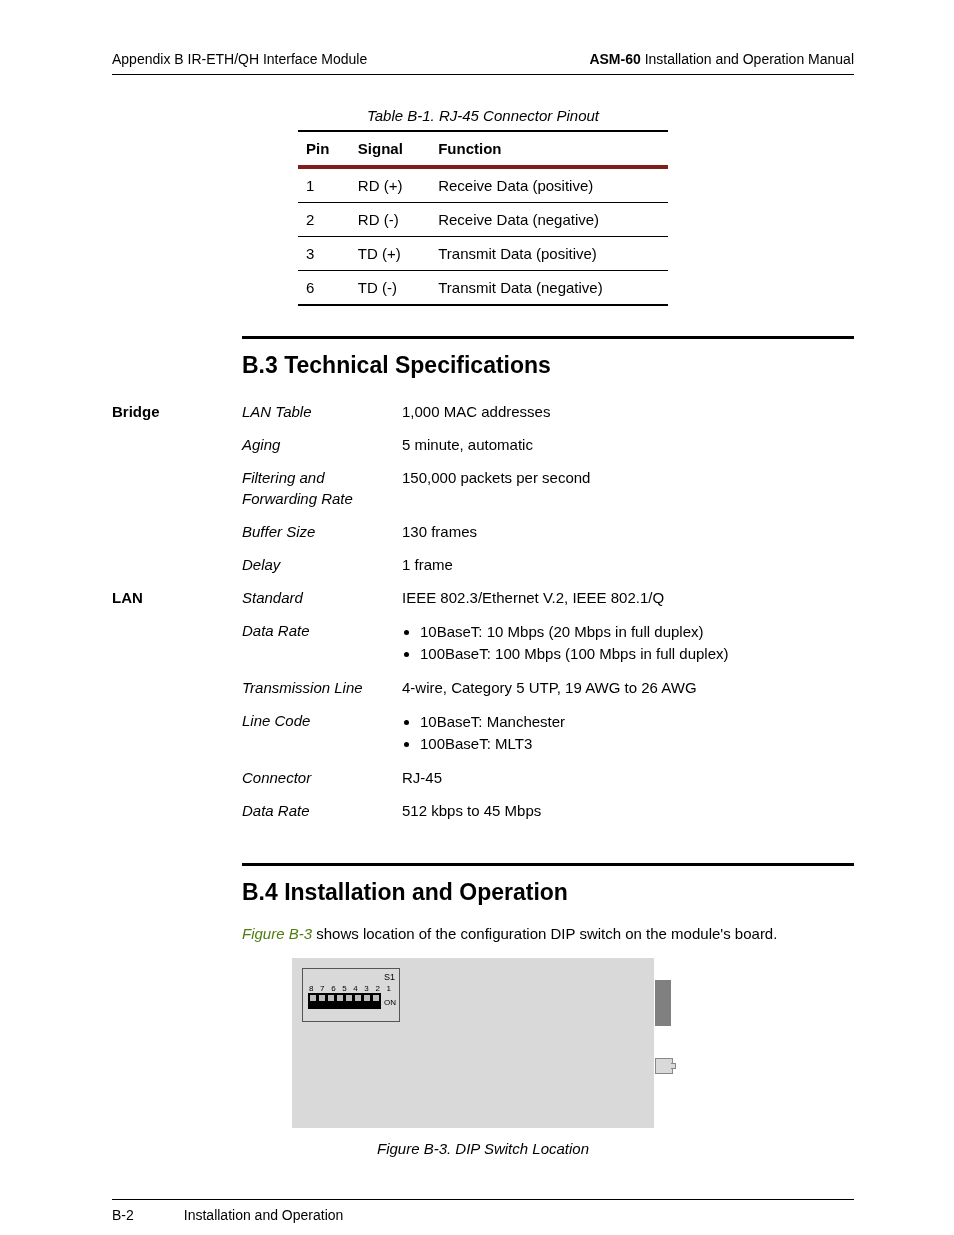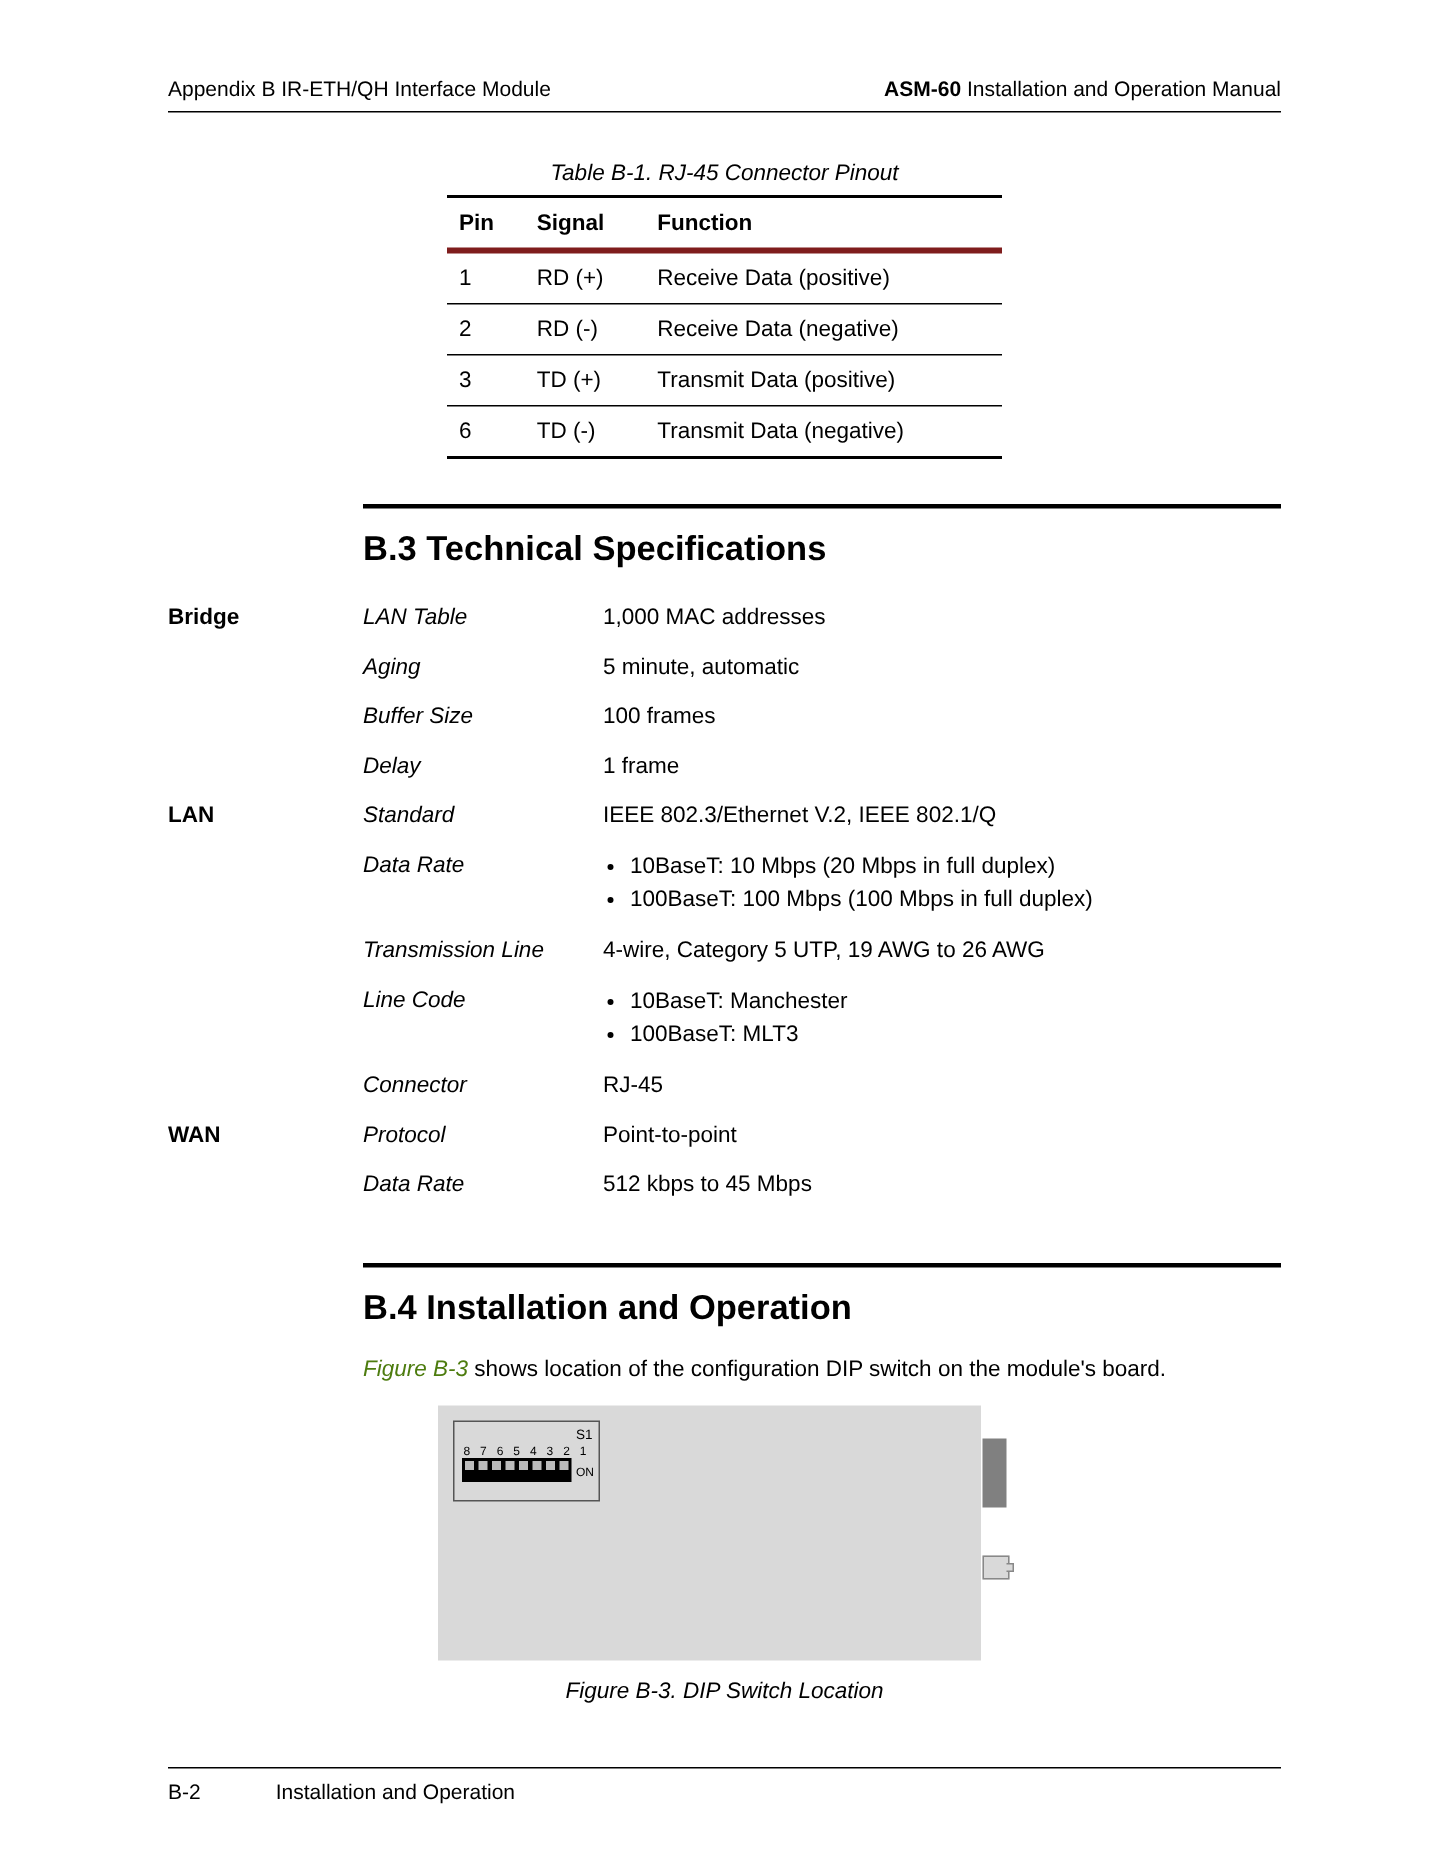--- a/index.html
+++ b/index.html
@@ -183,22 +183,27 @@
     <td class="param">LAN Table</td>
     <td class="val">1,000 MAC addresses</td>
   </tr>
   <tr>
     <td class="cat"></td>
     <td class="param">Aging</td>
     <td class="val">5 minute, automatic</td>
   </tr>
   <tr>
     <td class="cat"></td>
+    <td class="param">Filtering and Forwarding Rate</td>
+    <td class="val">150,000 packets per second</td>
+  </tr>
+  <tr>
+    <td class="cat"></td>
     <td class="param">Buffer Size</td>
-    <td class="val">100 frames</td>
+    <td class="val">130 frames</td>
   </tr>
   <tr>
     <td class="cat"></td>
     <td class="param">Delay</td>
     <td class="val">1 frame</td>
   </tr>
   <tr>
     <td class="cat">LAN</td>
     <td class="param">Standard</td>
     <td class="val">IEEE 802.3/Ethernet V.2, IEEE 802.1/Q</td>
@@ -225,25 +230,20 @@
           <ul>
       <li>10BaseT: Manchester</li>
       <li>100BaseT: MLT3</li>
     </ul>
         </td>
   </tr>
   <tr>
     <td class="cat"></td>
     <td class="param">Connector</td>
     <td class="val">RJ-45</td>
-  </tr>
-  <tr>
-    <td class="cat">WAN</td>
-    <td class="param">Protocol</td>
-    <td class="val">Point-to-point</td>
   </tr>
   <tr>
     <td class="cat"></td>
     <td class="param">Data Rate</td>
     <td class="val">512 kbps to 45 Mbps</td>
   </tr>
 </tbody>
   </table>
 
 <div class="section-divider"></div>

